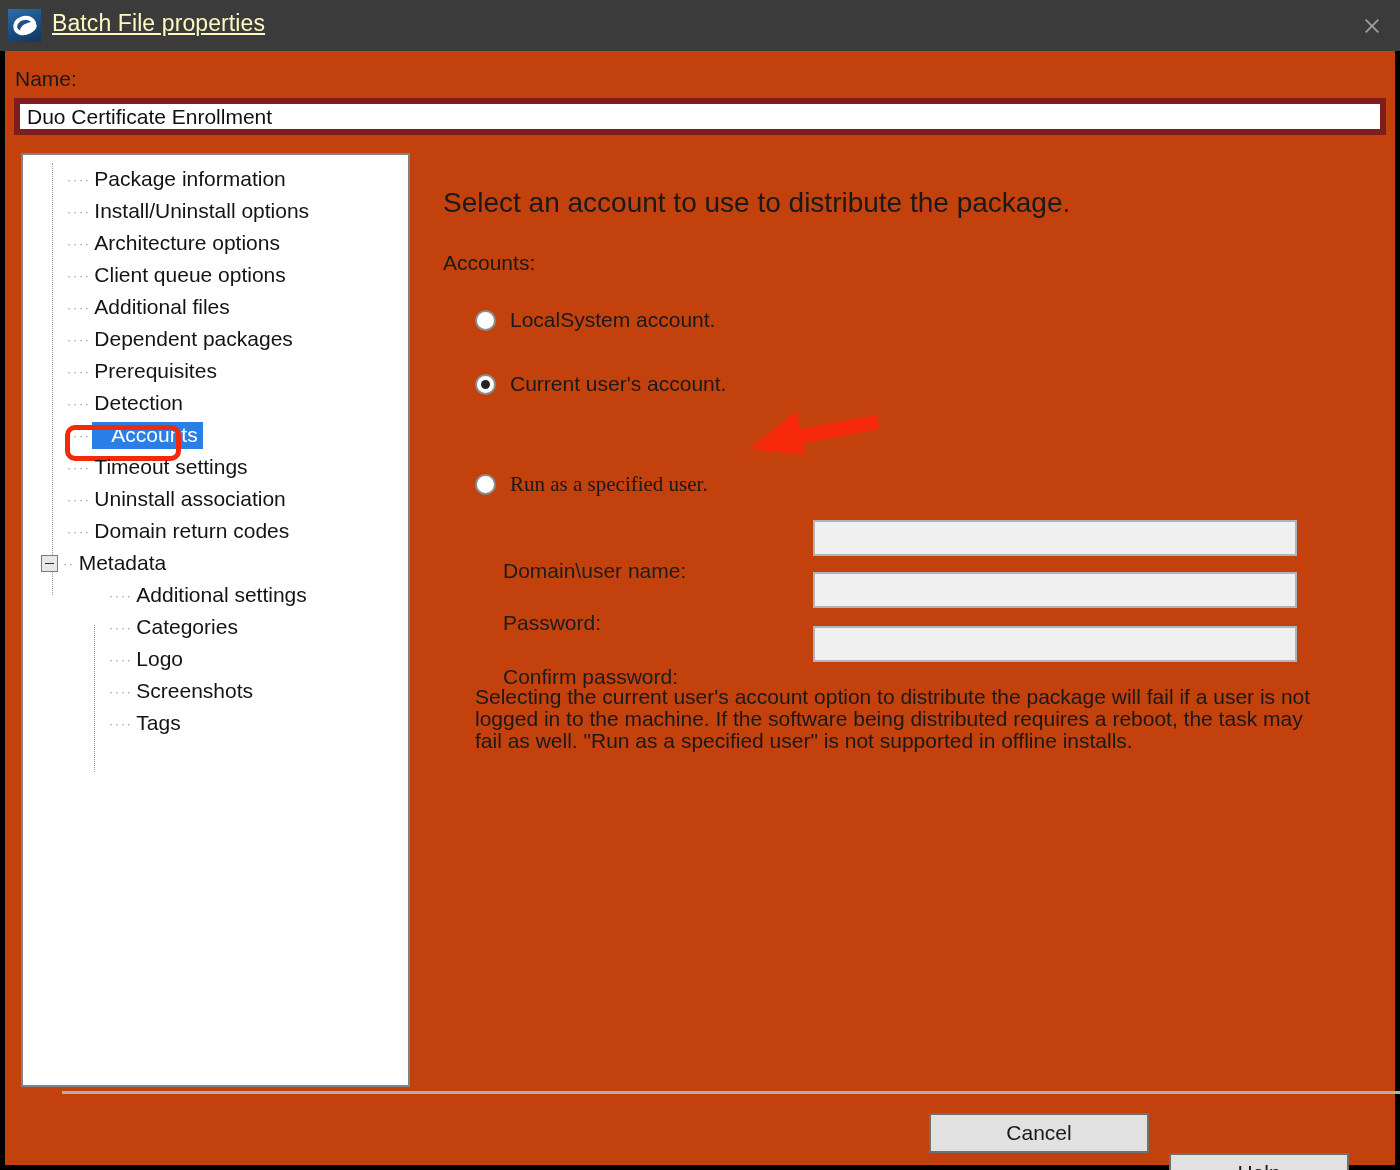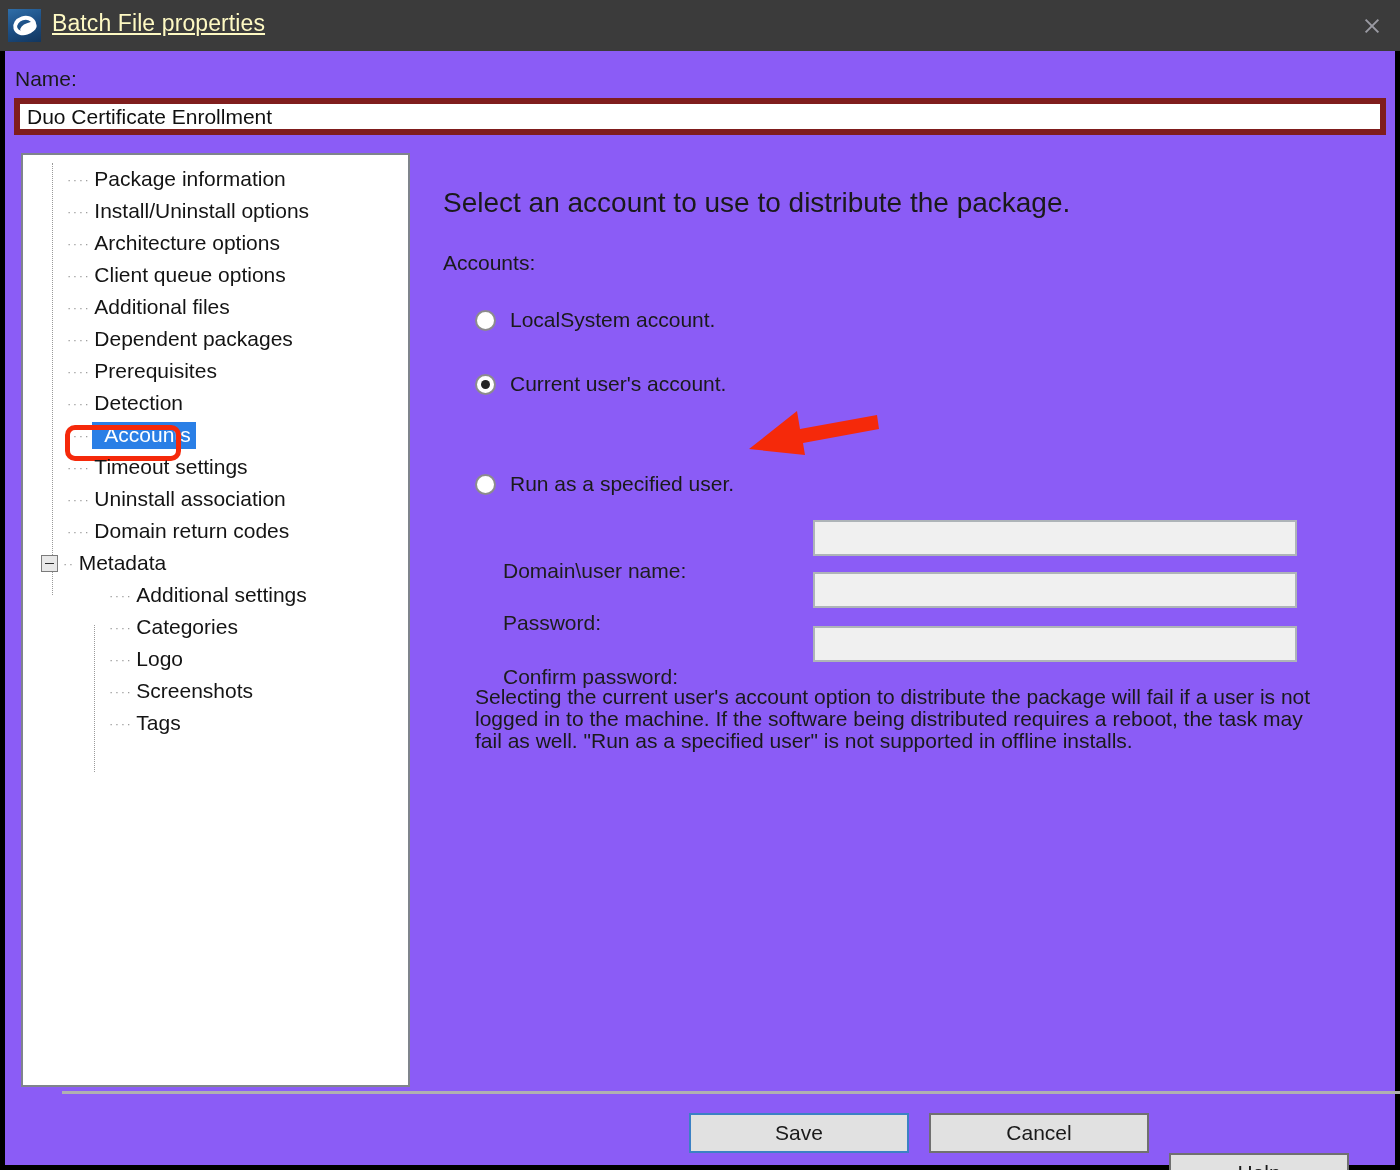--- a/index.html
+++ b/index.html
@@ -85,21 +85,21 @@
   }
   #close-button .x::before { transform: rotate(45deg); }
   #close-button .x::after  { transform: rotate(-45deg); }
 
   
   #client {
     position: absolute;
     left: 0; top: 51px;
     width: 1400px;
     height: 1119px;
-    background: #8b5cf6;
+    background: #c2410c;
     border-left: 5px solid #000000;
     border-right: 5px solid #000000;
     border-bottom: 5px solid #000000;
     box-sizing: border-box;
   }
 
   #name-label {
     position: absolute;
     left: 10px; top: 16px;
     font-size: 21px;
@@ -184,21 +184,21 @@
     position: absolute;
     left: 71px; top: 470px;
     width: 1px;
     height: 147px;
     border-left: 1px dotted #9a9a9a;
   }
 
   .tree-item.selected .label {
     background: #2a7fe6;
     color: #ffffff;
-    padding: 1px 5px 2px 12px;
+    padding: 1px 5px 2px 19px;
   }
 
   #accounts-annotation {
     position: absolute;
     left: 42px; top: 6px;
     width: 116px;
     height: 36px;
     border: 5px solid #f5290a;
     border-radius: 10px;
     box-sizing: border-box;
@@ -244,21 +244,21 @@
     content: "";
     position: absolute;
     left: 4px; top: 4px;
     width: 9px; height: 9px;
     border-radius: 50%;
     background: #242424;
   }
 
   #radio-localsystem { left: 470px; top: 257px; }
   #radio-currentuser { left: 470px; top: 321px; }
-  #radio-specified   { left: 470px; top: 421px; }
+  #radio-specified   { left: 470px; top: 421px; font-family: Liberation Serif, serif; }
 
   
   #red-arrow {
     position: absolute;
     left: 744px; top: 352px;
     width: 130px; height: 52px;
     pointer-events: none;
   }
 
   
@@ -454,18 +454,17 @@
 
     <div class="field-label" id="label-password">Password:</div>
     <input class="field-input" id="input-password" type="text" value="" style="">
 
     <div class="field-label" id="label-confirm">Confirm password:</div>
     <input class="field-input" id="input-confirm" type="text" value="" style="">
 
     <div id="note-text">Selecting the current user's account option to distribute the package will fail if a user is not logged in to the machine. If the software being distributed requires a reboot, the task may fail as well.  "Run as a specified user" is not supported in offline installs.</div>
 
     <div id="footer-sep"></div>
-    <div class="dlg-button" id="btn-save">Save</div>
     <div class="dlg-button" id="btn-cancel">Cancel</div>
     <div class="dlg-button" id="btn-help">Help</div>
 
   </div>
 </div>
 
 </body></html>

